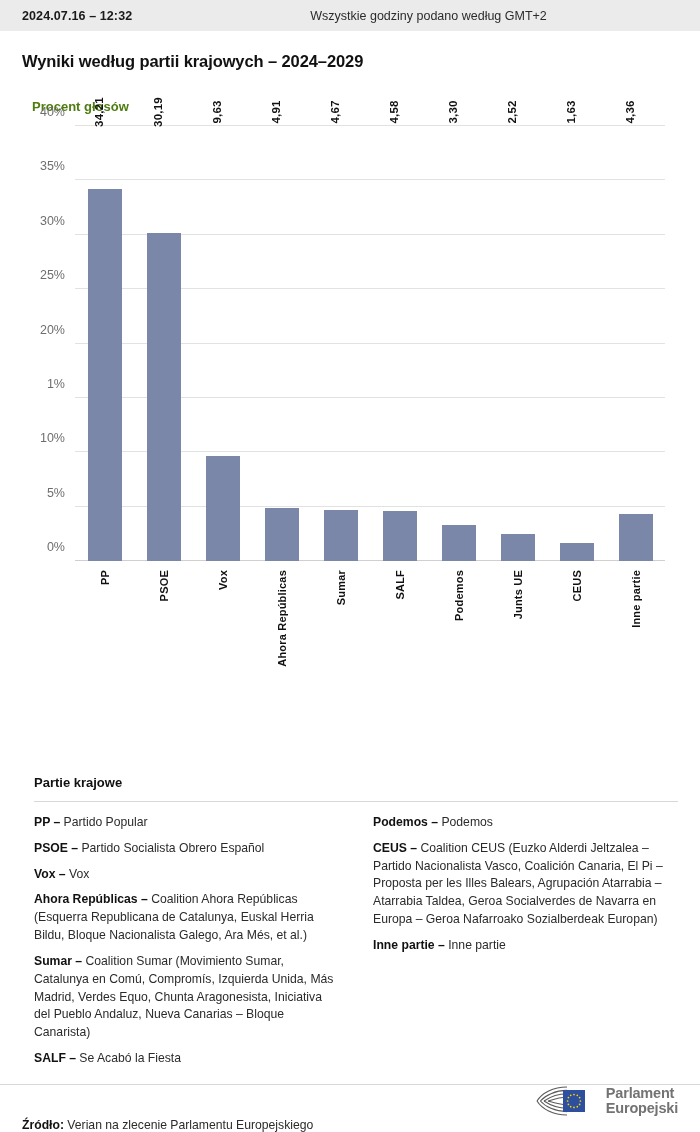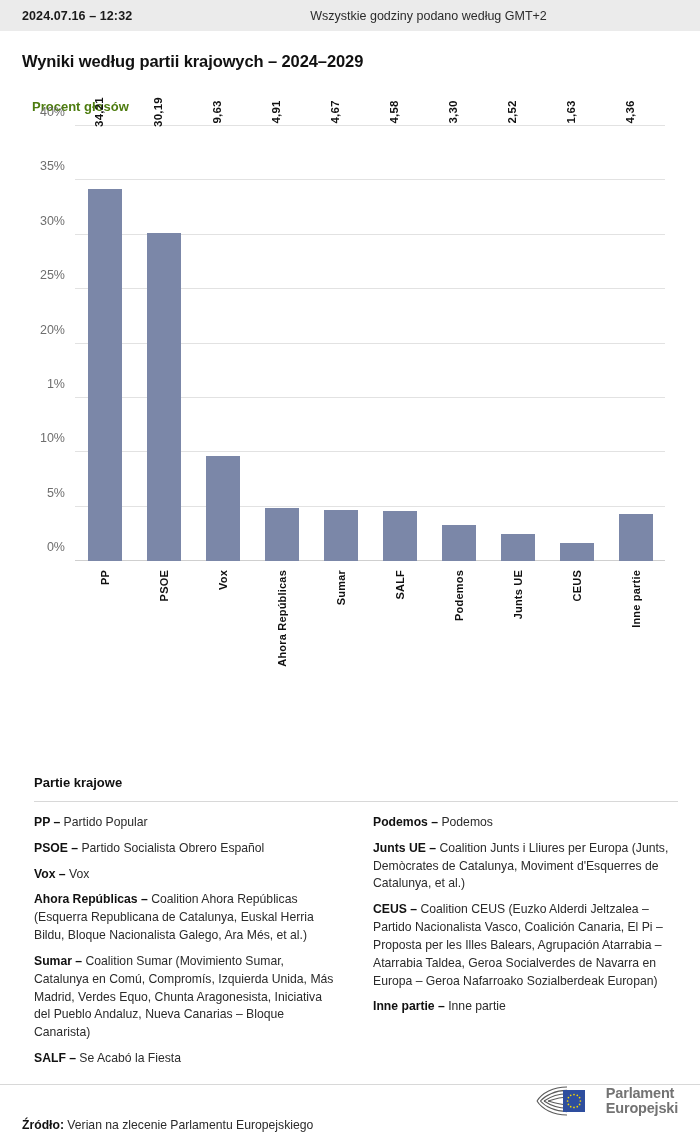--- a/index.html
+++ b/index.html
@@ -324,21 +324,20 @@
       <div class="legend-col" id="legend-left">
           <div class="legend-item"><b>PP –</b><span> Partido Popular</span></div>
           <div class="legend-item"><b>PSOE –</b><span> Partido Socialista Obrero Español</span></div>
           <div class="legend-item"><b>Vox –</b><span> Vox</span></div>
           <div class="legend-item"><b>Ahora Repúblicas –</b><span> Coalition Ahora Repúblicas (Esquerra Republicana de Catalunya, Euskal Herria Bildu, Bloque Nacionalista Galego, Ara Més, et al.)</span></div>
           <div class="legend-item"><b>Sumar –</b><span> Coalition Sumar (Movimiento Sumar, Catalunya en Comú, Compromís, Izquierda Unida, Más Madrid, Verdes Equo, Chunta Aragonesista, Iniciativa del Pueblo Andaluz, Nueva Canarias – Bloque Canarista)</span></div>
           <div class="legend-item"><b>SALF –</b><span> Se Acabó la Fiesta</span></div>
         </div>
       <div class="legend-col" id="legend-right">
           <div class="legend-item"><b>Podemos –</b><span> Podemos</span></div>
-          <div class="legend-item"><b>Junts UE –</b><span> Coalition Junts i Lliures per Europa (Junts, Demòcrates de Catalunya, Moviment d'Esquerres de Catalunya, et al.)</span></div>
           <div class="legend-item"><b>CEUS –</b><span> Coalition CEUS (Euzko Alderdi Jeltzalea – Partido Nacionalista Vasco, Coalición Canaria, El Pi – Proposta per les Illes Balears, Agrupación Atarrabia – Atarrabia Taldea, Geroa Socialverdes de Navarra en Europa – Geroa Nafarroako Sozialberdeak Europan)</span></div>
           <div class="legend-item"><b>Inne partie –</b><span> Inne partie</span></div>
         </div>
     </div>
   </div>
 
   <div class="footer">
     <div class="source">
       <b>Źródło:</b><span> Verian na zlecenie Parlamentu Europejskiego</span>
     </div>

